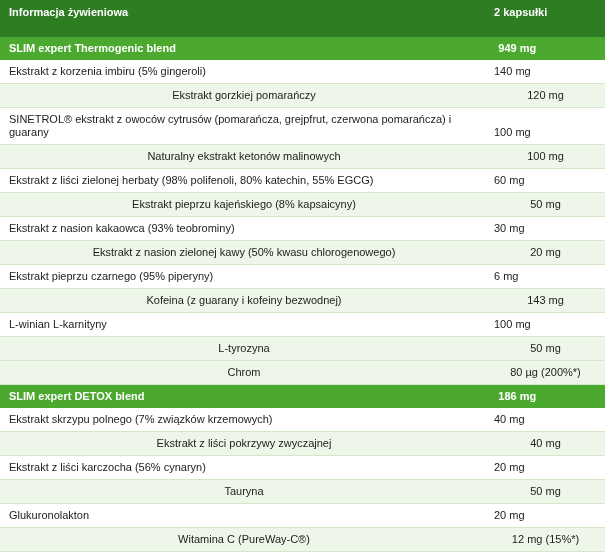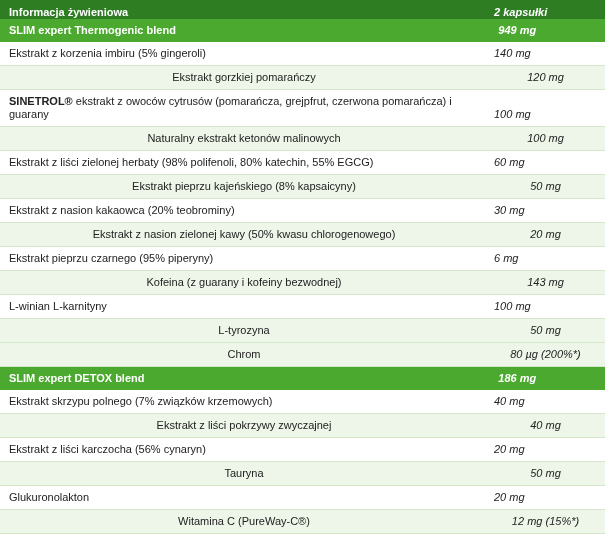--- a/index.html
+++ b/index.html
@@ -29,32 +29,31 @@
     width: 487px;
     box-sizing: border-box;
     padding: 5px 8px 5px 9px;
     line-height: 13px;
   }
   .cell-val {
     width: 118px;
     box-sizing: border-box;
     padding: 5px 8px 5px 7px;
     line-height: 13px;
-    font-style: italic;
   }
   
   .row-header {
     background: #2e7d23;
     color: #ffffff;
     font-weight: bold;
   }
   .row-header .cell-name,
   .row-header .cell-val {
     padding-top: 6px;
-    padding-bottom: 0;
+    padding-bottom: 18px;
   }
   
   .row-blend {
     background: #4ba92f;
     color: #ffffff;
     font-weight: bold;
     gap: 24px;
   }
   .row-blend .cell-name,
   .row-blend .cell-val {
@@ -70,21 +69,21 @@
     background: #eef6e9;
     text-align: center;
   }
   .row-light .cell-name,
   .row-alt .cell-name,
   .row-light .cell-val,
   .row-alt .cell-val {
     border-bottom: 1px solid #d5e7cb;
   }
   .sinetrol {
-    font-weight: bold;
+    font-weight: normal;
   }
 </style>
 </head>
 <body>
 
 <div class="table">
 
   <div class="row row-header">
     <div class="cell-name">Informacja żywieniowa</div>
     <div class="cell-val">2 kapsułki</div>
@@ -113,21 +112,21 @@
       </div>
       <div class="row row-light">
         <div class="cell-name">Ekstrakt z liści zielonej herbaty (98% polifenoli, 80% katechin, 55% EGCG)</div>
         <div class="cell-val">60 mg</div>
       </div>
       <div class="row row-alt">
         <div class="cell-name">Ekstrakt pieprzu kajeńskiego (8% kapsaicyny)</div>
         <div class="cell-val">50 mg</div>
       </div>
       <div class="row row-light">
-        <div class="cell-name">Ekstrakt z nasion kakaowca (20% teobrominy)</div>
+        <div class="cell-name">Ekstrakt z nasion kakaowca (93% teobrominy)</div>
         <div class="cell-val">30 mg</div>
       </div>
       <div class="row row-alt">
         <div class="cell-name">Ekstrakt z nasion zielonej kawy (50% kwasu chlorogenowego)</div>
         <div class="cell-val">20 mg</div>
       </div>
       <div class="row row-light">
         <div class="cell-name">Ekstrakt pieprzu czarnego (95% piperyny)</div>
         <div class="cell-val">6 mg</div>
       </div>

